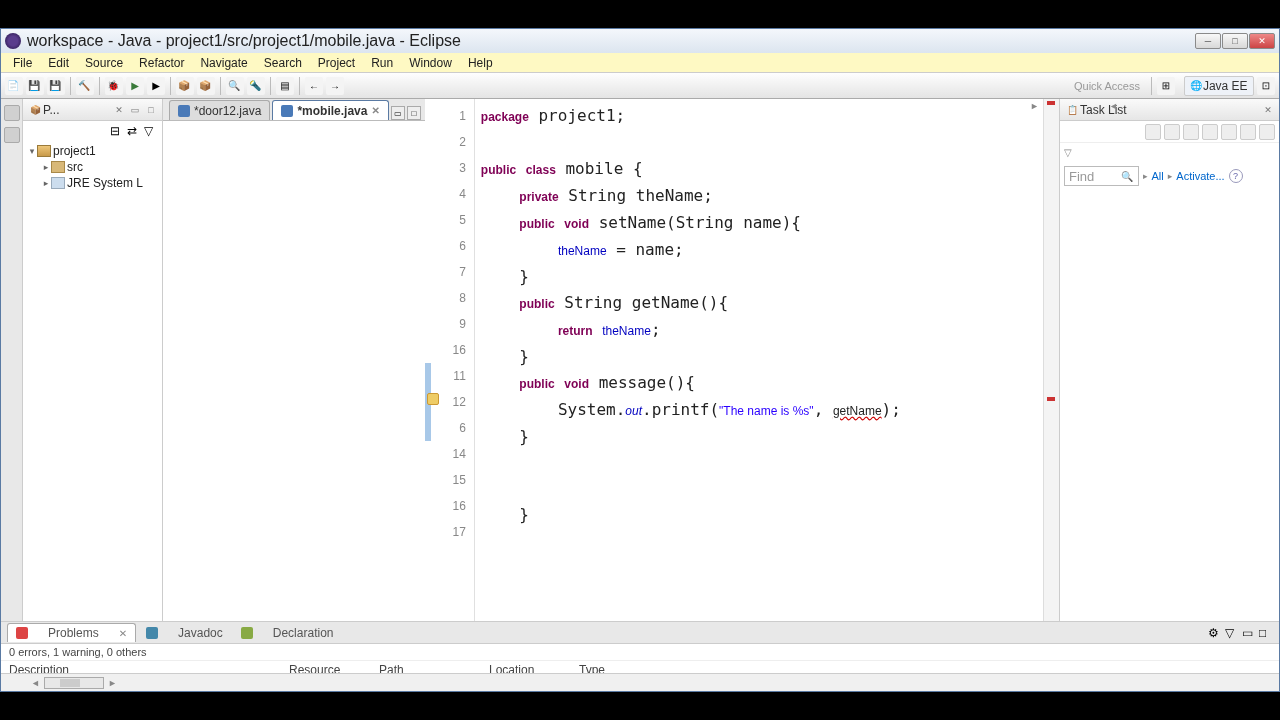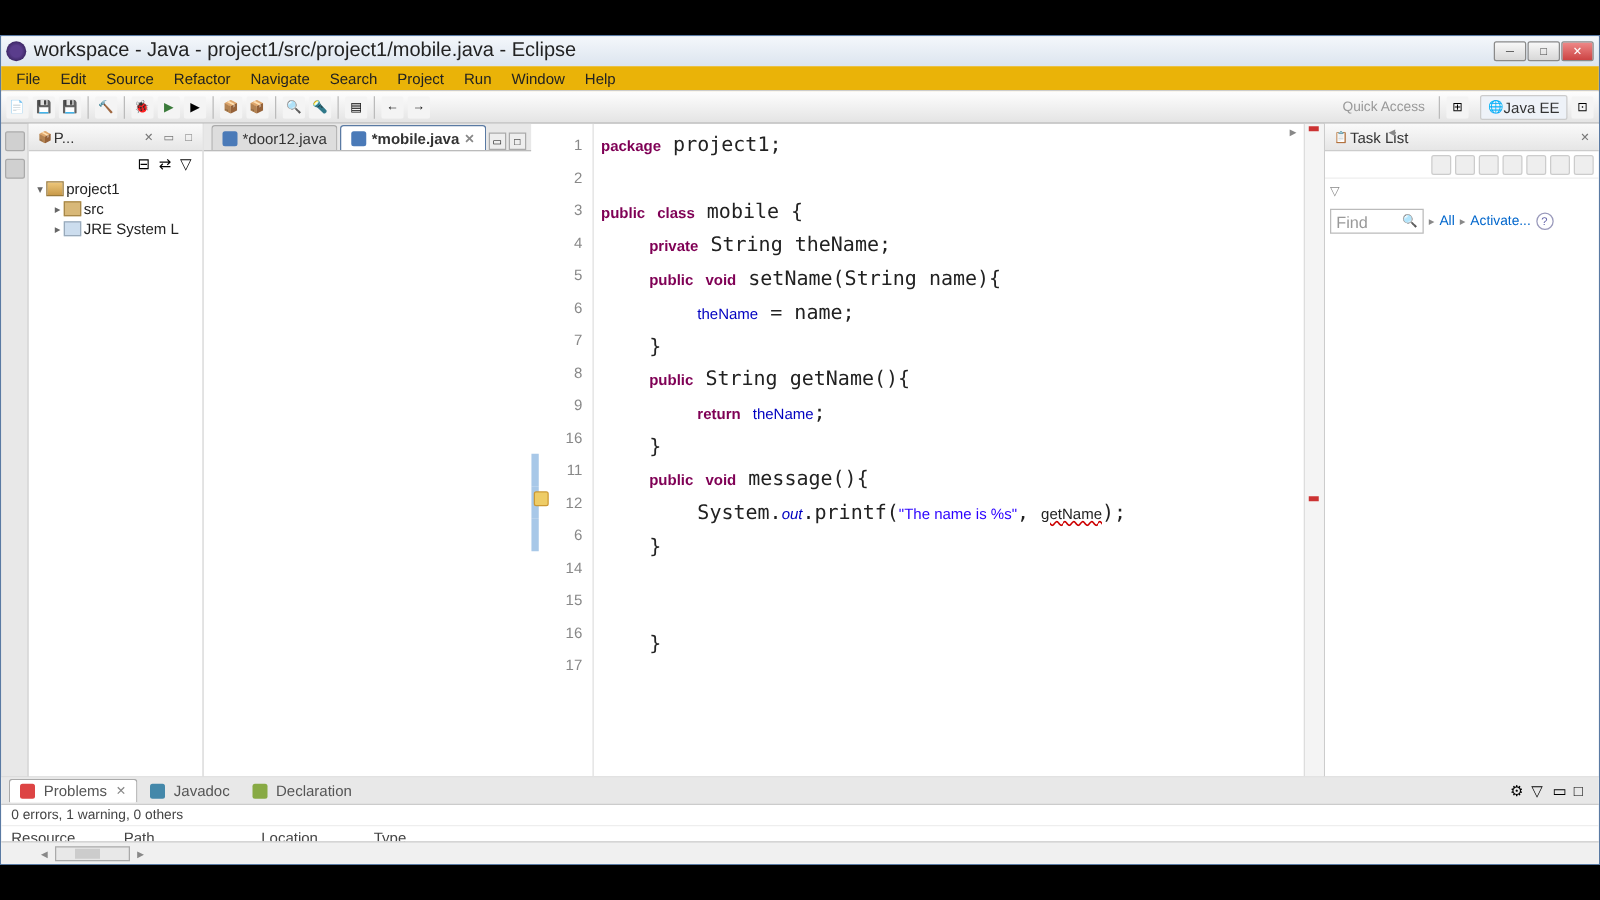--- a/index.html
+++ b/index.html
@@ -4,21 +4,21 @@
 <style>
 * { margin:0; padding:0; box-sizing:border-box; font-family:"Segoe UI",Tahoma,sans-serif; font-size:12px; }
 body { background:#000; width:1280px; height:720px; overflow:hidden; position:relative; }
 .window { position:absolute; left:0; top:28px; width:1280px; height:664px; background:#f0f0f0; border:1px solid #5a7aa3; }
 .titlebar { height:24px; background:linear-gradient(#f4f7fb,#dce5ef); display:flex; align-items:center; padding:0 4px; }
 .titlebar .appicon { width:16px; height:16px; background:radial-gradient(circle,#5a3d8c 40%,#3d2766 70%); border-radius:50%; margin-right:6px; }
 .titlebar .title { flex:1; color:#222; font-size:16px; }
 .winbtns { display:flex; gap:1px; }
 .winbtn { width:26px; height:16px; background:linear-gradient(#f8f8f8,#d8d8d8); border:1px solid #8a8a8a; border-radius:2px; display:flex; align-items:center; justify-content:center; font-size:9px; color:#444; }
 .winbtn.close { background:linear-gradient(#e88,#c44); color:#fff; }
-.menubar { height:20px; background:#eab308; display:flex; align-items:center; padding:0 4px; border-bottom:1px solid #ccc; }
+.menubar { height:20px; background:#fef9c3; display:flex; align-items:center; padding:0 4px; border-bottom:1px solid #ccc; }
 .menubar span { padding:2px 8px; color:#222; }
 .toolbar { height:26px; background:linear-gradient(#fefefe,#e4e4e4); border-bottom:1px solid #aaa; display:flex; align-items:center; padding:0 4px; gap:3px; }
 .tbtn { width:18px; height:18px; background:#f4f4f4; border:1px solid transparent; border-radius:2px; display:flex; align-items:center; justify-content:center; font-size:10px; }
 .tsep { width:1px; height:18px; background:#bbb; margin:0 2px; }
 .qaccess { margin-left:auto; color:#999; font-size:11px; padding-right:6px; }
 .persp { width:70px; height:20px; border:1px solid #ccc; background:#eef2f8; display:flex; align-items:center; justify-content:center; font-size:10px; color:#333; border-radius:2px; margin-left:6px; }
 .mainarea { display:flex; height:calc(100% - 70px - 70px); }
 .leftgutter { width:22px; background:#e8e8e8; border-right:1px solid #ccc; display:flex; flex-direction:column; align-items:center; padding-top:6px; gap:6px; }
 .leftgutter div { width:16px; height:16px; background:#d0d0d0; border:1px solid #aaa; border-radius:2px; }
 .pkgexp { width:140px; background:#fff; border-right:1px solid #ccc; display:flex; flex-direction:column; }
@@ -61,21 +61,21 @@
 .rightpanel { width:220px; border-left:1px solid #ccc; background:#fff; display:flex; flex-direction:column; }
 .rtoolbar { height:22px; display:flex; align-items:center; justify-content:flex-end; padding:0 4px; gap:3px; border-bottom:1px solid #eee; }
 .rtoolbar div { width:16px; height:16px; background:#eee; border:1px solid #ccc; border-radius:2px; }
 .findrow { display:flex; align-items:center; gap:4px; padding:4px; }
 .findbox { flex:0 0 75px; height:20px; border:1px solid #bbb; background:#fff; display:flex; align-items:center; padding:0 4px; font-size:13px; color:#999; position:relative; }
 .findbox::after { content:"🔍"; position:absolute; right:4px; font-size:10px; }
 .flink { color:#0066cc; font-size:11px; cursor:pointer; }
 .farrow { color:#888; font-size:9px; }
 .bottompanel { height:70px; border-top:1px solid #ccc; background:#fff; display:flex; flex-direction:column; }
 .btabs { height:22px; display:flex; align-items:center; padding:0 6px; gap:2px; background:#e8e8e8; border-bottom:1px solid #ccc; }
-.btab { padding:2px 8px; font-size:11px; color:#555; display:flex; align-items:center; gap:7px; }
+.btab { padding:2px 8px; font-size:11px; color:#555; display:flex; align-items:center; gap:20px; }
 .btab.active { background:#fff; border:1px solid #aaa; border-bottom:none; border-radius:3px 3px 0 0; }
 .btab .bicon { width:12px; height:12px; border-radius:2px; }
 .btab .close { color:#888; font-size:10px; }
 .bspacer { flex:1; }
 .bicons { display:flex; gap:3px; }
 .bicons div { width:14px; height:14px; }
 .bstatus { padding:2px 8px; font-size:11px; color:#444; }
 .bheaders { display:flex; padding:0 8px; font-size:11px; color:#444; border-top:1px solid #eee; }
 .bheaders span { padding:2px 0; }
 .statusbar { position:absolute; bottom:0; left:0; right:0; height:18px; background:#f0f0f0; border-top:1px solid #ccc; display:flex; align-items:center; padding:0 30px; }
@@ -285,20 +285,21 @@
       <div class="bspacer"></div>
       <div class="bicons">
         <div>⚙</div>
         <div>▽</div>
         <div>▭</div>
         <div>□</div>
       </div>
     </div>
     <div class="bstatus">0 errors, 1 warning, 0 others</div>
     <div class="bheaders">
+      <span style="width:280px">Description</span>
       <span style="width:90px">Resource</span>
       <span style="width:110px">Path</span>
       <span style="width:90px">Location</span>
       <span style="width:90px">Type</span>
     </div>
   </div>
 
   <div class="statusbar">
     <span style="font-size:9px;color:#888;margin-right:4px">◄</span>
     <div class="sbscroll"></div>

